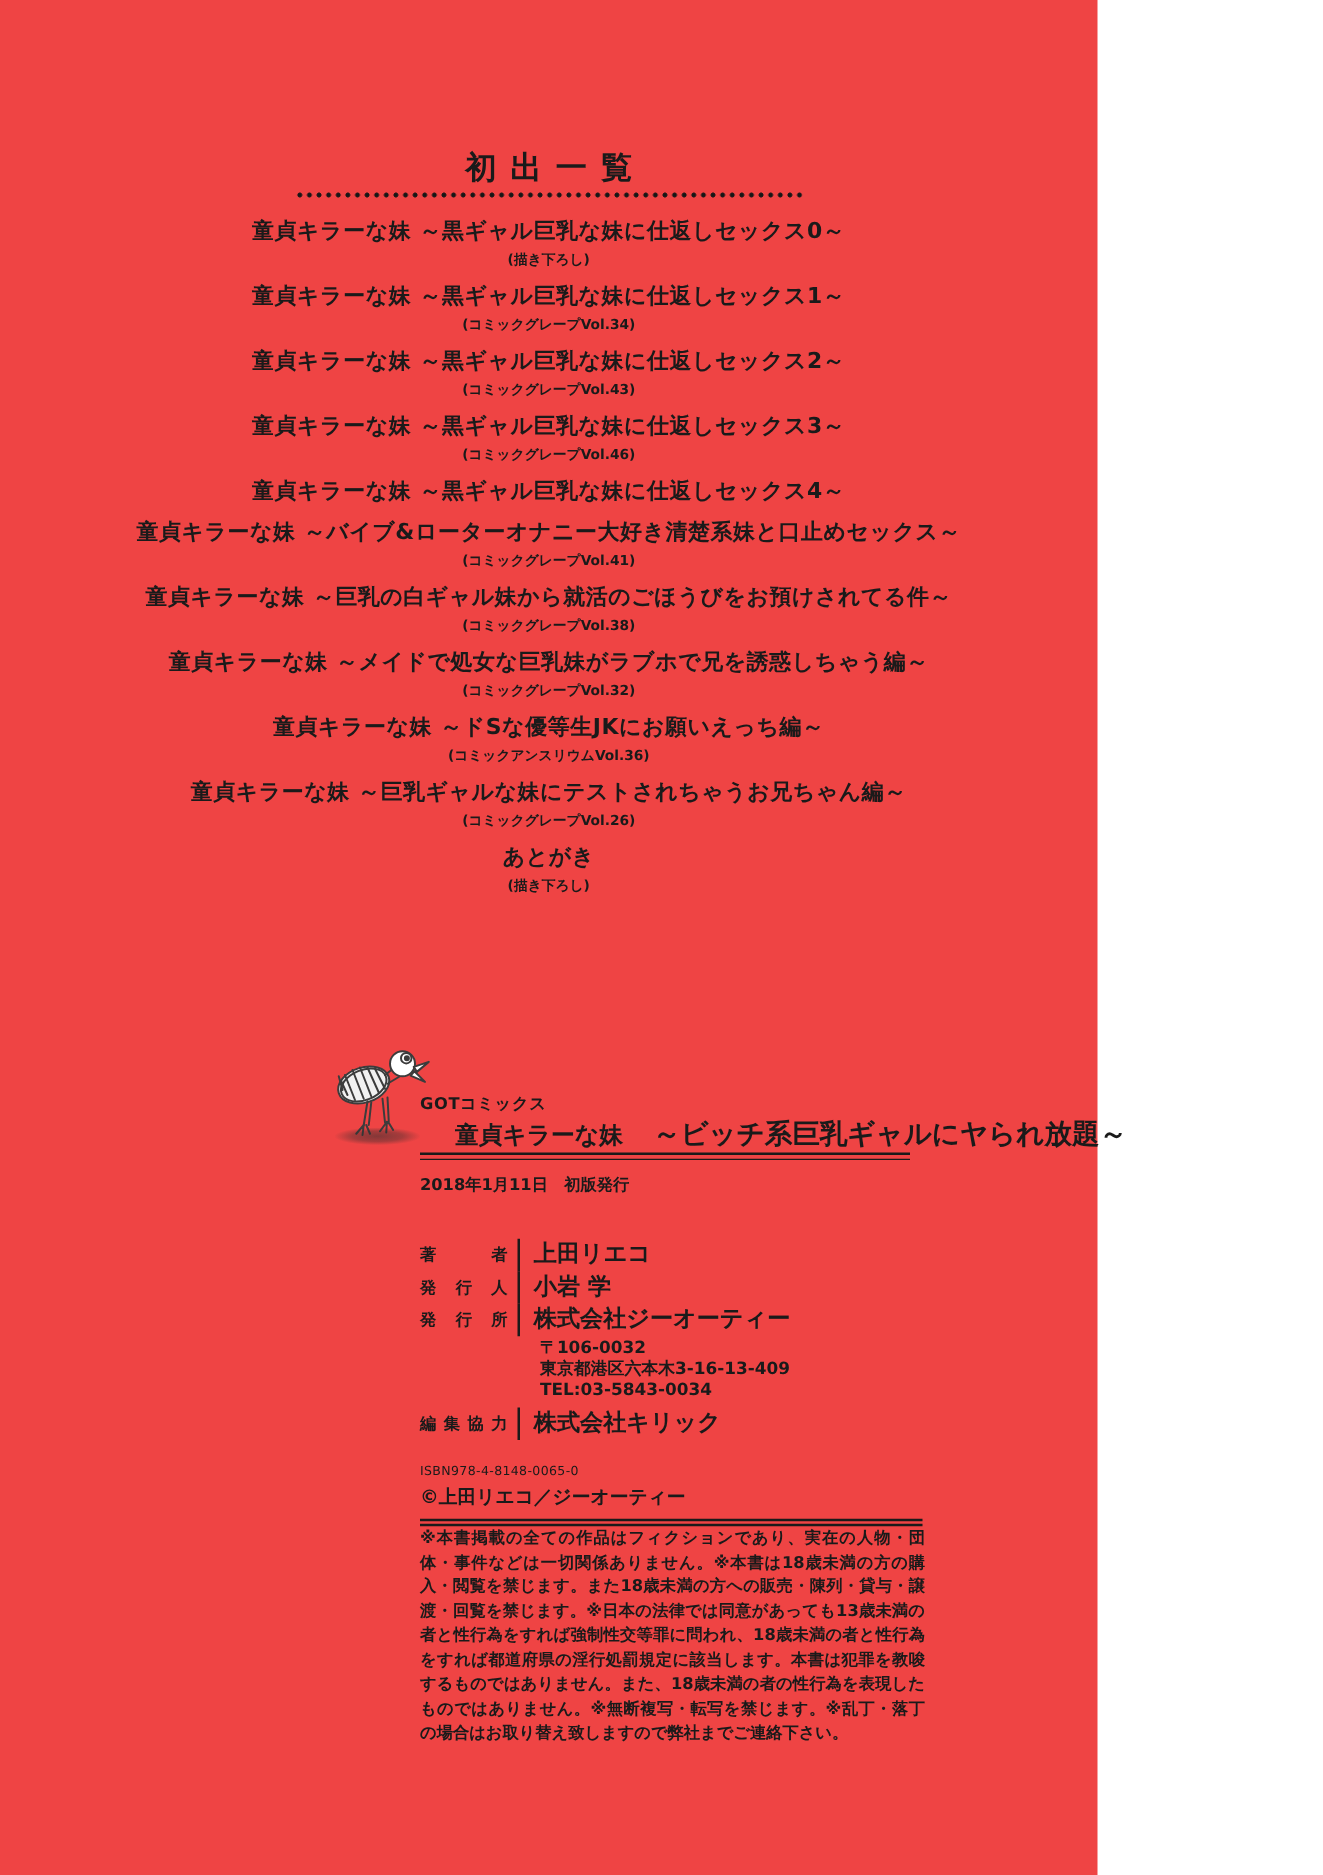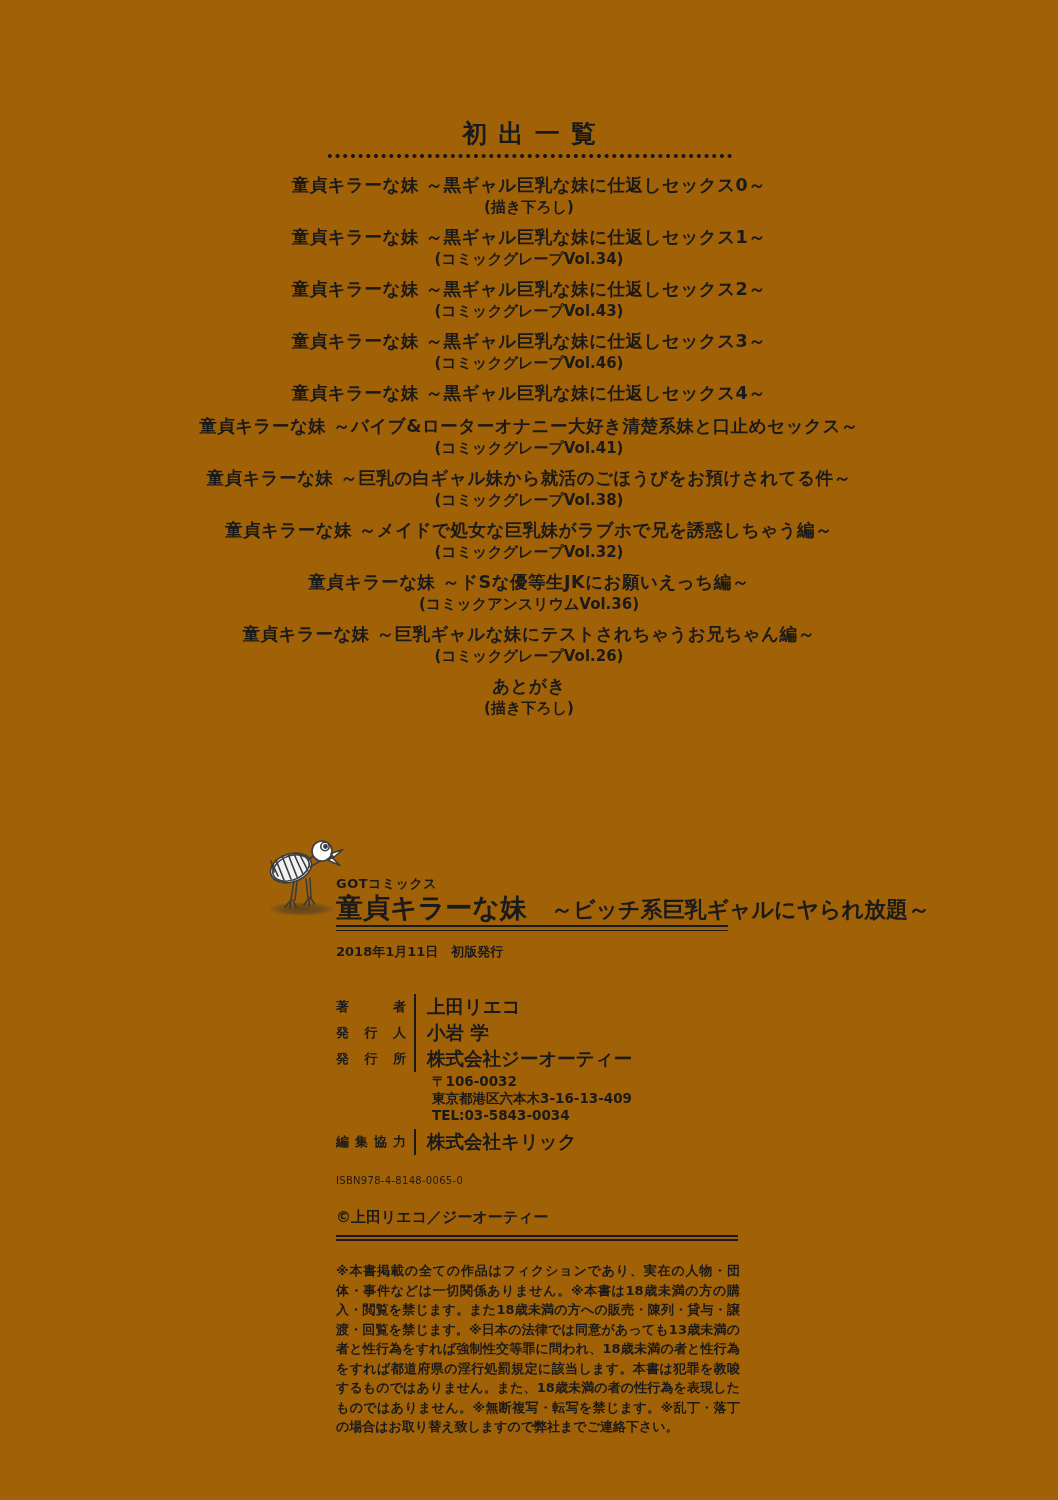--- a/index.html
+++ b/index.html
@@ -4,69 +4,69 @@
 <style>
   * { margin:0; padding:0; box-sizing:border-box; }
   html,body { background:#ffffff; }
   body {
     width:1058px; height:1500px;
     font-family:"DejaVu Sans","Liberation Sans",sans-serif;
     color:#1a1a1a;
     position:relative;
     overflow:hidden;
   }
-  .page { position:relative; width:1058px; height:1500px; background:#a16207; }
+  .page { position:relative; width:878px; height:1500px; background:#ef4444; }
 
   
   .publist { position:absolute; top:120px; left:0; width:100%; text-align:center; }
   .publist-title {
     font-size:25px; font-weight:bold; line-height:28px;
     letter-spacing:0.45em; text-indent:0.45em;
   }
   .dotline {
     width:406px; height:6px; margin:5px auto 13px;
     background-image:radial-gradient(circle, #161616 1.7px, rgba(0,0,0,0) 2.2px);
     background-size:7.7px 6px; background-position:left center; background-repeat:repeat-x;
   }
   .entry { margin-bottom:7px; }
   .entry-title { font-size:17.5px; font-weight:bold; line-height:26px; letter-spacing:0.5px; white-space:nowrap; }
-  .entry-source { font-size:15px; font-weight:bold; line-height:19px; }
+  .entry-source { font-size:11px; font-weight:bold; line-height:19px; }
 
   
   .bird { position:absolute; left:264px; top:834px; }
   .bird-shadow {
     position:absolute; left:268px; top:902px; width:68px; height:14px;
     background:radial-gradient(ellipse at center, rgba(45,45,45,0.55) 0%, rgba(45,45,45,0.38) 42%, rgba(45,45,45,0) 72%);
   }
   .col-text { position:absolute; left:336px; top:876px; width:560px; }
   .series-label { font-size:13px; font-weight:bold; line-height:16px; letter-spacing:0.5px; }
   .booktitle { margin-top:3px; line-height:26px; white-space:nowrap; }
-  .booktitle-main { font-size:27px; font-weight:bold; }
+  .booktitle-main { font-size:19px; font-weight:bold;margin-left:28px; }
   .booktitle-sub { font-size:22px; font-weight:bold; margin-left:24px; }
   .title-rule { width:392px; height:6px; border-top:2px solid #1a1a1a; border-bottom:1.8px solid #1a1a1a; }
   .edition { margin-top:9px; font-size:13px; font-weight:bold; line-height:24px; }
 
   .credits { margin-top:30px; }
   .credit-row { display:flex; align-items:stretch; }
   .credit-label {
     width:70px; font-size:13px; font-weight:bold; align-self:center;
     text-align:justify; text-align-last:justify; white-space:nowrap;
   }
   .credit-value {
     border-left:2.5px solid #1a1a1a; margin-left:8px; padding-left:11px;
     font-size:18.5px; font-weight:bold; line-height:26px; white-space:nowrap;
   }
   .credit-sub { padding-left:96px; font-size:13.5px; font-weight:bold; line-height:17px; margin:1px 0 5px; }
   .credit-sub div { white-space:nowrap; }
 
   .isbn { margin-top:16px; font-size:10px; font-weight:normal; line-height:19px; letter-spacing:0.3px; }
-  .copyright { font-size:15px; font-weight:bold; line-height:19px; margin-top:18px; }
+  .copyright { font-size:15px; font-weight:bold; line-height:19px; margin-top:1px; }
   .bottom-rule { width:402px; height:6px; border-top:2px solid #1a1a1a; border-bottom:2px solid #1a1a1a; margin-top:8px; }
   .disclaimer {
-    margin-top:20px; width:404px;
+    margin-top:0; width:404px;
     font-size:13px; font-weight:bold; line-height:19.5px;
     text-align:justify;
   }
 </style>
 </head>
 <body>
 
 <div class="page">
 
   <section class="publist">

